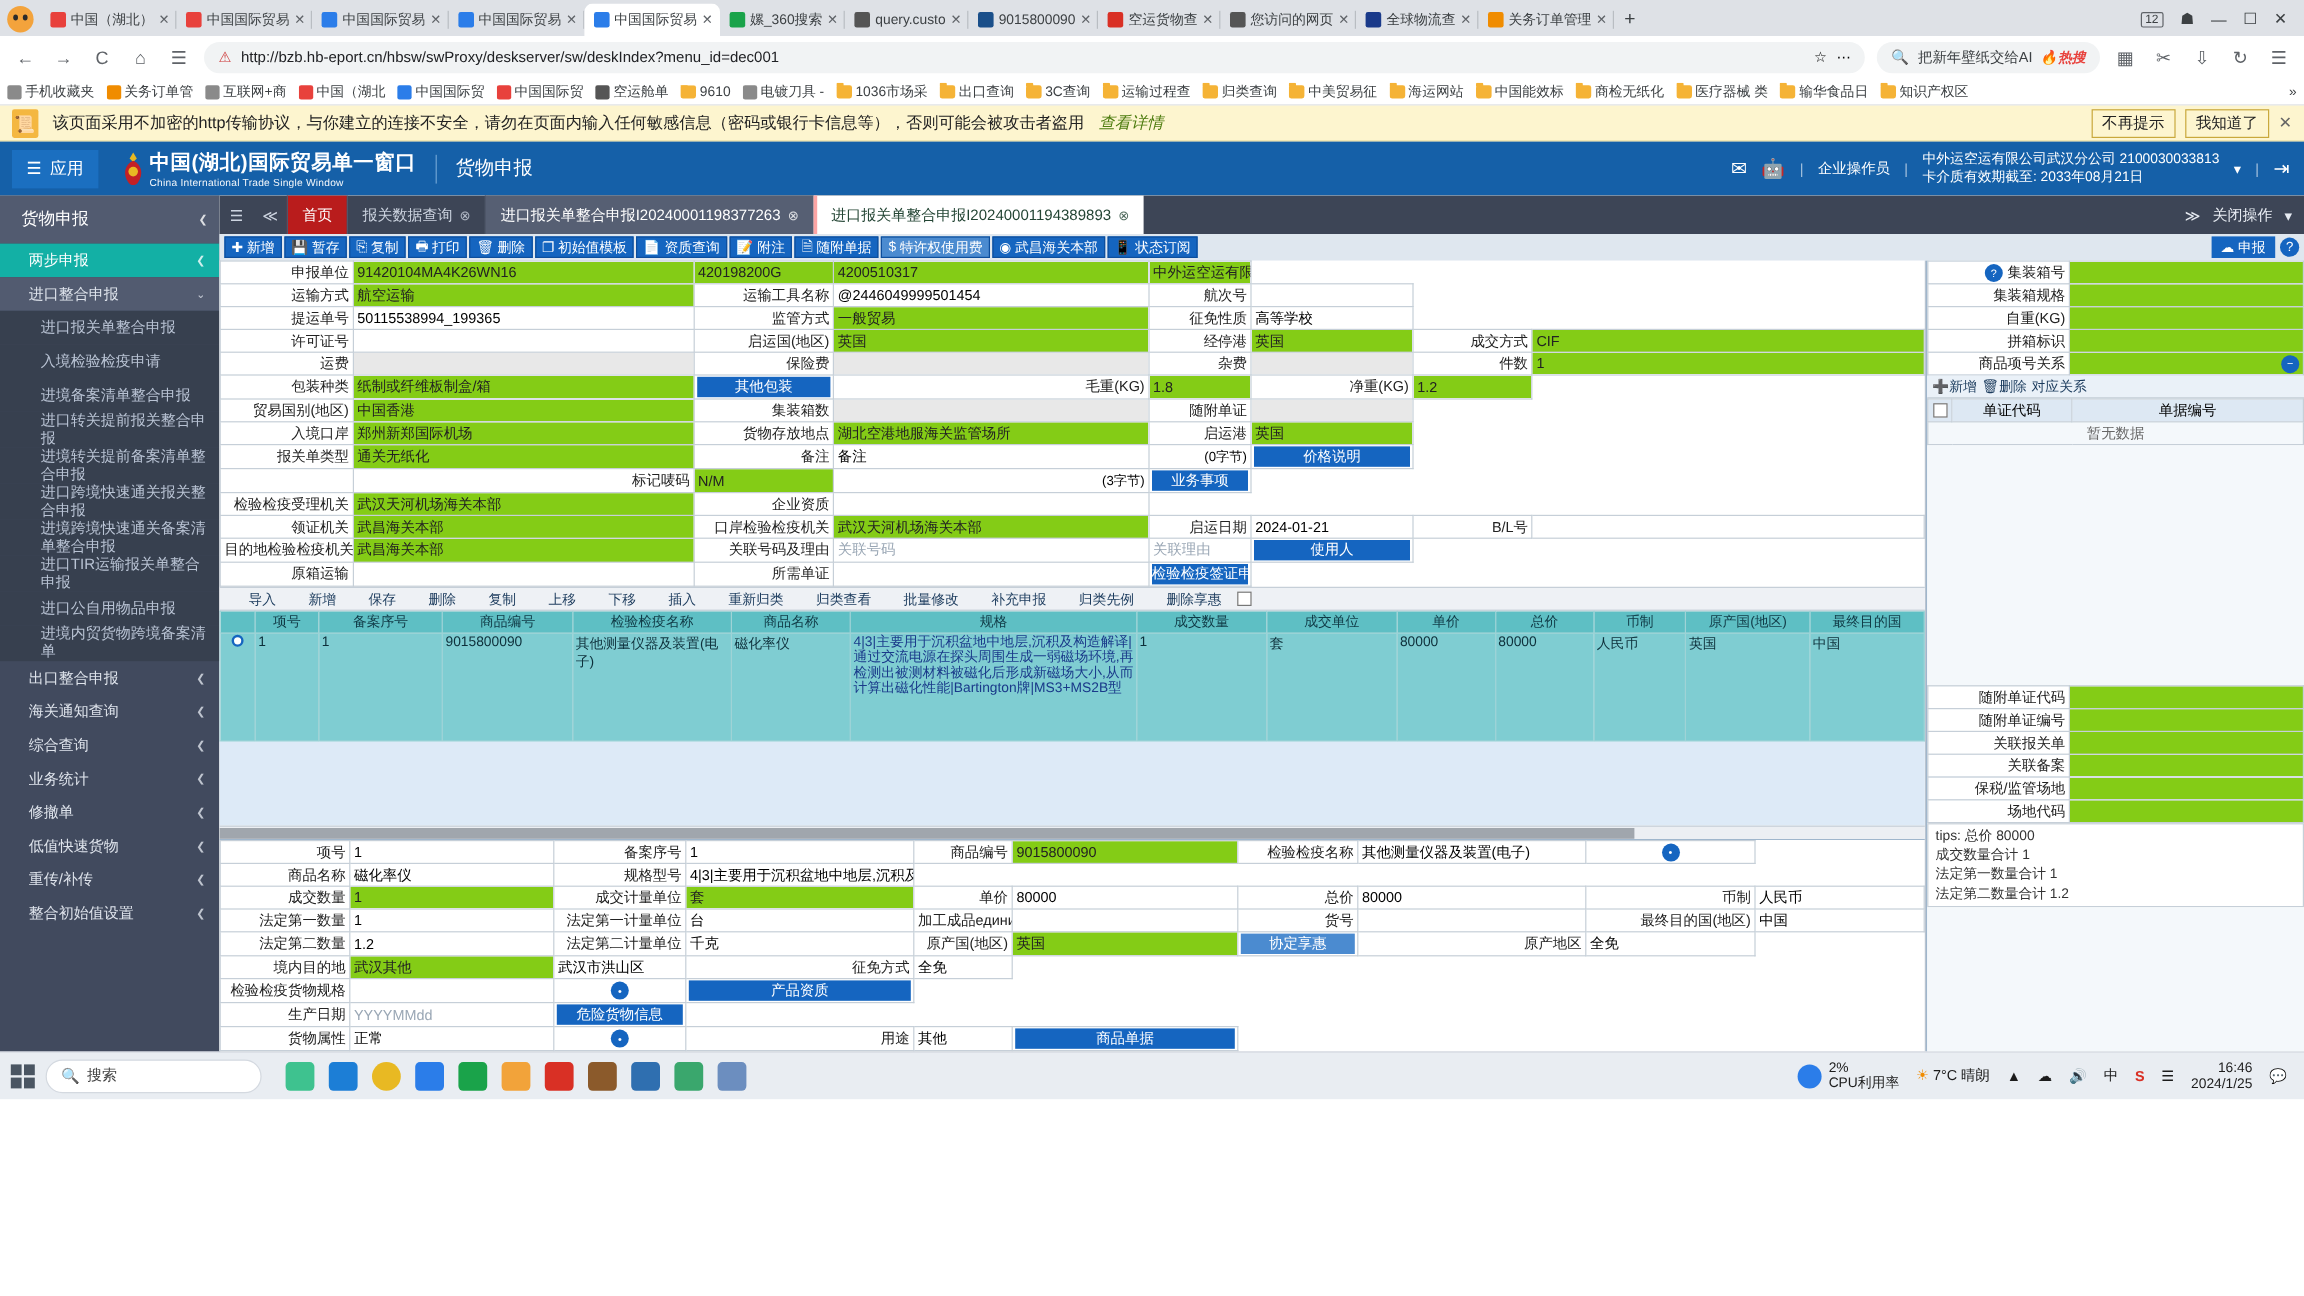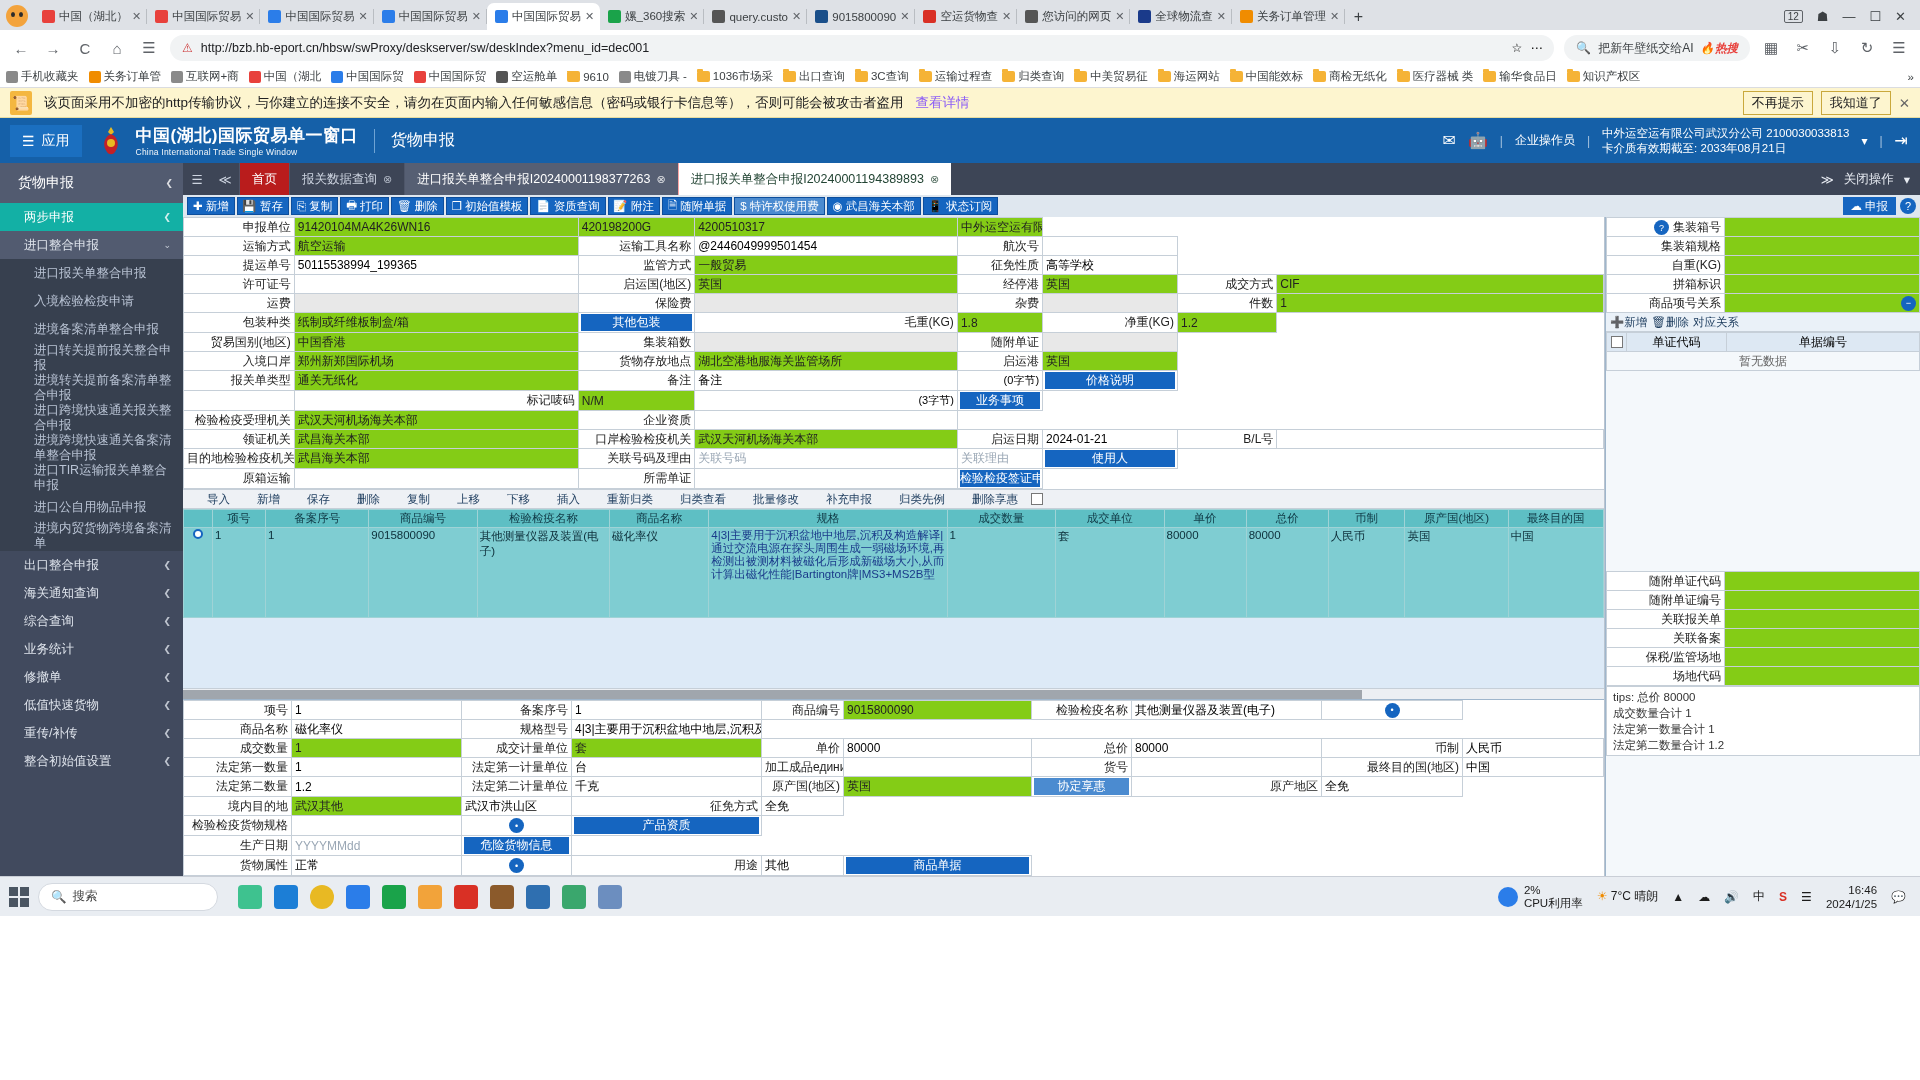--- a/index.html
+++ b/index.html
@@ -34,28 +34,28 @@
 
   .bookmarks { height:22px; background:#fff; display:flex; align-items:center; gap:10px; padding:0 6px; font-size:11.5px; color:#3c4043; overflow:hidden; border-bottom:1px solid #dadce0;}
   .bm { display:flex;align-items:center;gap:3px; white-space:nowrap; flex:0 0 auto; max-width:96px; overflow:hidden;}
   .bm .bi{width:12px;height:12px;flex:0 0 auto;}
   .folder{width:13px;height:11px;background:#f5b336;border-radius:2px;position:relative;flex:0 0 auto;}
   .folder:before{content:"";position:absolute;top:-2px;left:0;width:6px;height:3px;background:#f5b336;border-radius:1px 1px 0 0;}
 
   
   .secbar{height:30px;background:#fdf5cf;border-bottom:1px solid #e6dca0;display:flex;align-items:center;gap:12px;padding:0 10px;font-size:13.5px;color:#222;}
   .secicon{width:22px;height:24px;background:#f4b740;border-radius:2px;display:flex;align-items:center;justify-content:center;color:#fff;font-size:14px;flex:0 0 auto;}
-  .secbar a{color:#8b5cf6;text-decoration:none;}
+  .secbar a{color:#4d7c0f;text-decoration:none;font-style:italic;}
   .secbtn{border:1px solid #c9a83c;background:#fdf5cf;font-size:13px;padding:2px 8px;color:#222;}
   .sec-right{margin-left:auto;display:flex;align-items:center;gap:8px;}
 
   
   .apphdr{height:45px;background:#1560a8;display:flex;align-items:center;padding-left:10px;color:#fff;}
   .appsbtn{background:#1b6fc0;height:32px;display:flex;align-items:center;gap:7px;padding:0 12px;font-size:14px;}
-  .logo{display:flex;align-items:center;gap:12px;margin-left:16px;}
+  .logo{display:flex;align-items:center;gap:1px;margin-left:16px;}
   .logo-emb{width:26px;height:32px;position:relative;}
   .logo-txt .l1{font-size:17px;font-weight:bold;letter-spacing:.5px;}
   .logo-txt .l2{font-size:8.5px;letter-spacing:.2px;opacity:.95;}
   .vline{width:1px;height:24px;background:#6ea3d4;margin:0 16px;}
   .modtitle{font-size:16px;}
   .hdr-right{margin-left:auto;display:flex;align-items:center;gap:12px;padding-right:12px;font-size:12px;}
   .userblock{line-height:15px;text-align:left;font-size:11.5px;}
 
   
   .stage{display:flex;height:713px;}
@@ -66,21 +66,21 @@
   .sb-sub{padding:0 8px 0 34px;font-size:12.5px;color:#b9c3d4;background:#37404f;display:flex;align-items:center;min-height:28px;line-height:15px;}
   .chev{font-size:9px;opacity:.8;}
 
   .content{flex:1 1 auto;display:flex;flex-direction:column;background:#eef2f6;min-width:0;}
 
   
   .tabstrip{height:32px;background:#3d4556;display:flex;align-items:stretch;color:#cdd4e0;font-size:12.5px;}
   .ts-btn{width:28px;display:flex;align-items:center;justify-content:center;color:#cdd4e0;}
   .ts-tab{display:flex;align-items:center;gap:6px;padding:0 12px;border-left:1px solid #4e5669;white-space:nowrap;}
   .ts-tab.home{background:#b91c1c;color:#fff;}
-  .ts-tab.sel{background:#fff;color:#243;border-left:1px solid #fca5a5;}
+  .ts-tab.sel{background:#fff;color:#243;border-left:3px solid #fca5a5;}
   .ts-tab.cur{background:#565f73;color:#fff;}
   .ts-x{font-size:11px;opacity:.8;}
   .ts-right{margin-left:auto;display:flex;align-items:center;gap:10px;padding:0 10px;color:#e8ecf3;font-size:12.5px;}
 
   
   .toolbar{height:22px;background:#dfe7ef;display:flex;align-items:center;gap:2px;padding:0 4px;position:relative;}
   .tb{height:18px;background:#1565c0;color:#fff;font-size:11.5px;display:flex;align-items:center;gap:3px;padding:0 5px;border:1px solid #0d4e9c;white-space:nowrap;}
   .tb.lite{background:#4b8bd0;}
   .tb-right{margin-left:auto;display:flex;align-items:center;gap:4px;}
   .tb-blue{height:18px;background:#1565c0;color:#fff;font-size:11.5px;display:flex;align-items:center;gap:3px;padding:0 8px;}

